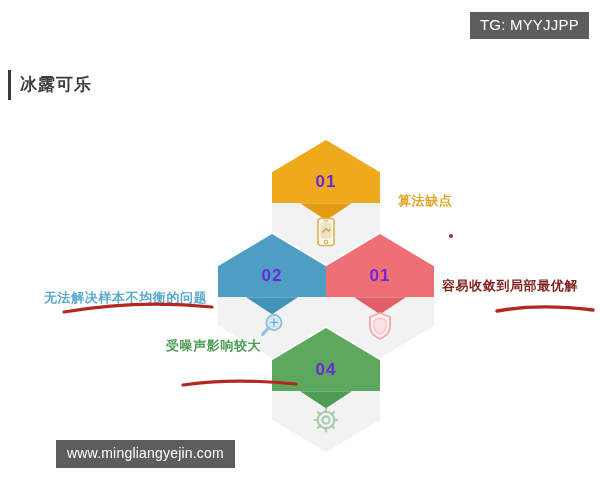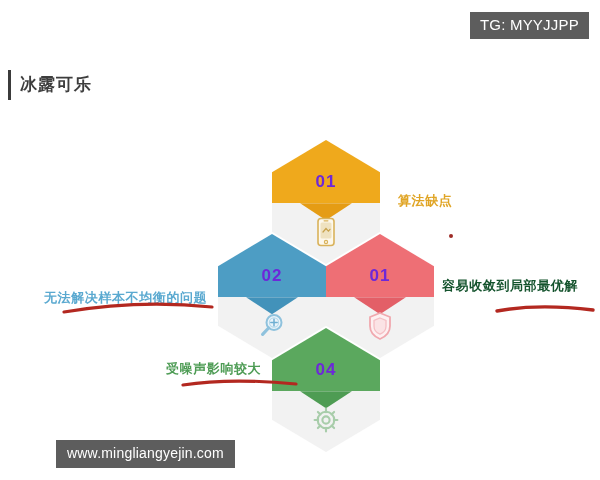--- a/index.html
+++ b/index.html
@@ -121,21 +121,21 @@
   .anno {
     position: absolute;
     font-size: 13px;
     font-weight: bold;
     letter-spacing: 0.6px;
     white-space: nowrap;
   }
   #anno-01 { left: 398px; top: 192px; }
   #anno-02 { left: 44px;  top: 289px; }
   #anno-03 { left: 442px; top: 277px; }
-  #anno-04 { left: 166px; top: 360px; }
+  #anno-04 { left: 166px; top: 337px; }
 
   
   .stroke {
     position: absolute;
     pointer-events: none;
   }
 
   
   .dot {
     position: absolute;
@@ -241,21 +241,21 @@
                      M23.1 6.9 l-2.6 2.6 M9.5 20.5 l-2.6 2.6" stroke-linecap="round"></path>
           </g>
         </svg>
       </div>
     </div>
 
   </div>
 
   <div class="anno" id="anno-01" style="color:#E0A526">算法缺点</div>
   <div class="anno" id="anno-02" style="color:#5AA9D0">无法解决样本不均衡的问题</div>
-  <div class="anno" id="anno-03" style="color:#14532d">容易收敛到局部最优解</div>
+  <div class="anno" id="anno-03" style="color:#7f1d1d">容易收敛到局部最优解</div>
   <div class="anno" id="anno-04" style="color:#4E9C55">受噪声影响较大</div>
 
   <svg class="stroke" style="left:60px; top:296px;" width="160" height="24">
     <path d="M4 16 C 45 9, 95 5, 152 11" stroke="#B32820" stroke-width="3.2" fill="none" stroke-linecap="round"></path>
   </svg>
 
   <svg class="stroke" style="left:494px; top:300px;" width="104" height="20">
     <path d="M3 11 C 30 6, 66 6, 99 10" stroke="#B32820" stroke-width="3.4" fill="none" stroke-linecap="round"></path>
   </svg>
 

